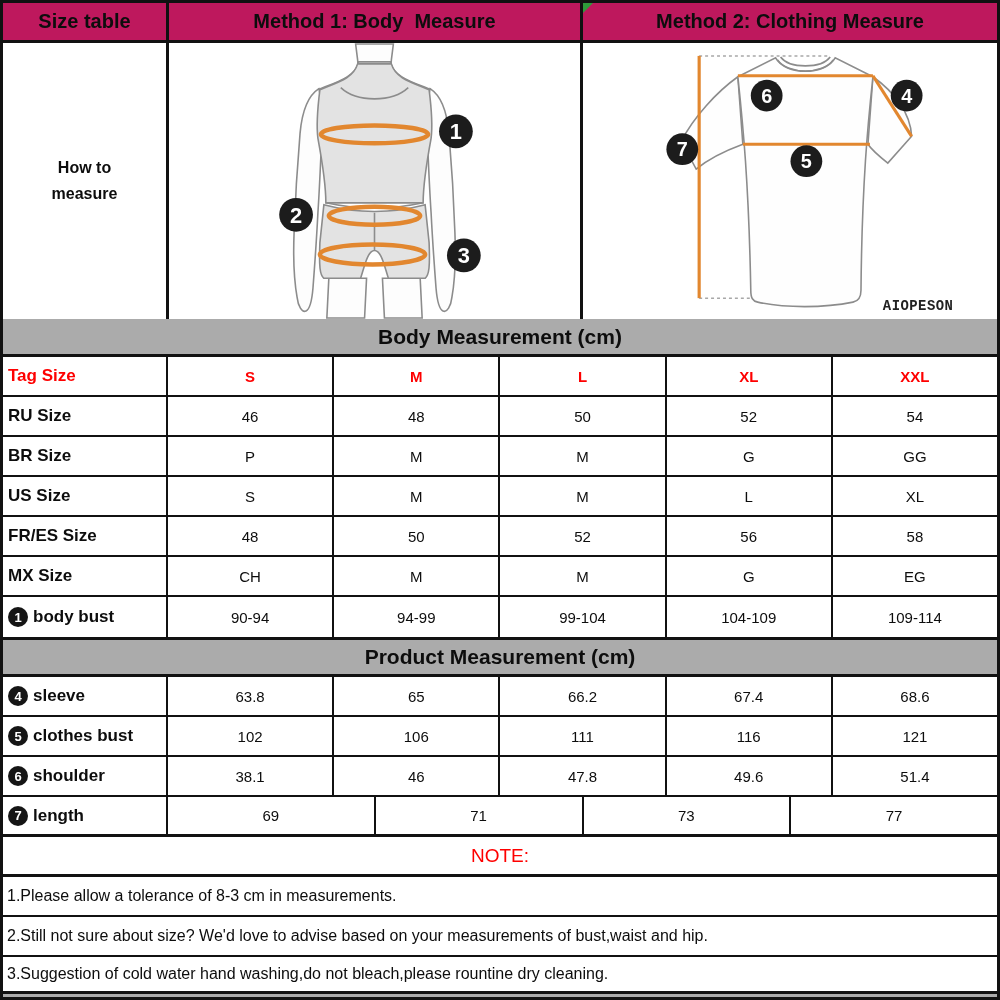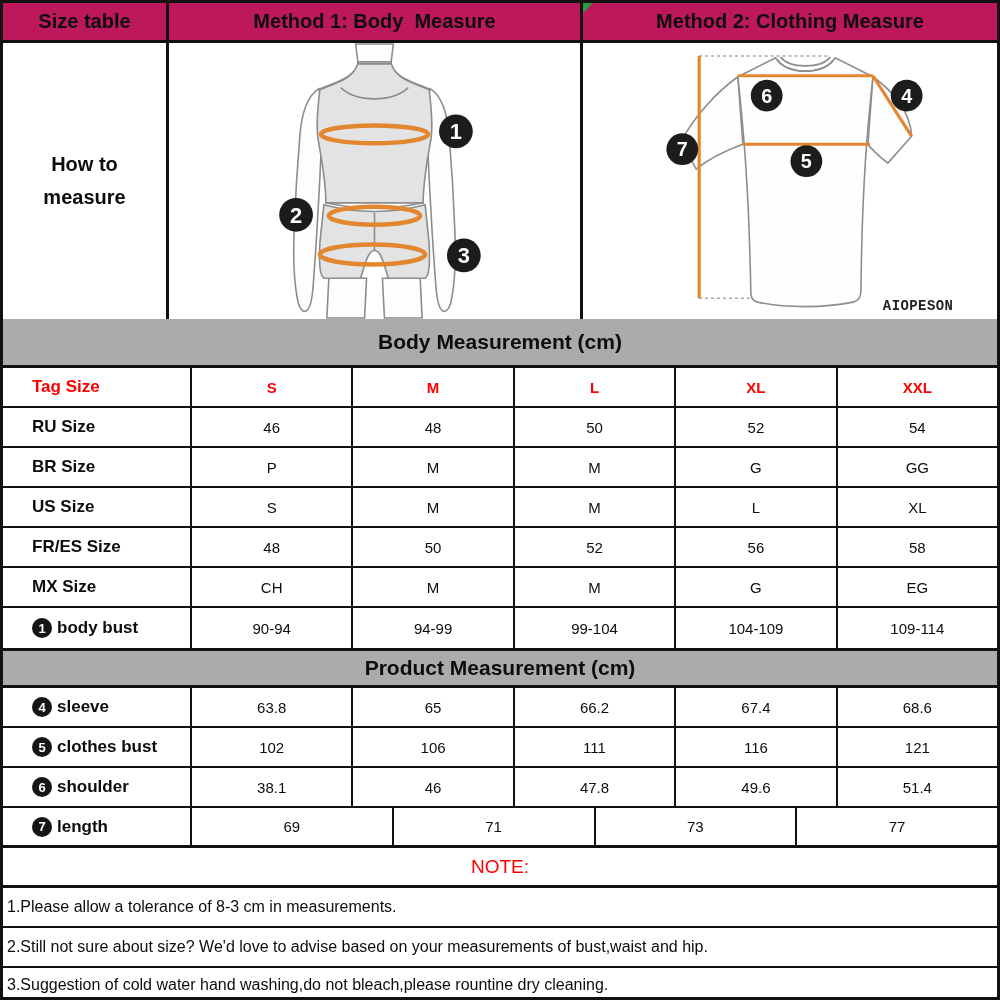--- a/index.html
+++ b/index.html
@@ -14,35 +14,35 @@
     font-weight:bold; font-size:20px; white-space:pre; position:relative; }
   .hdr-c1 { width:163px; }
   .hdr-c2 { width:414px; border-left:3px solid #111; }
   .hdr-c3 { flex:1; border-left:3px solid #111; }
   .green-corner { position:absolute; top:0; left:0; width:0; height:0;
     border-top:10px solid #2e9b3a; border-right:10px solid transparent; }
 
   
   .illus-row { height:276px; display:flex; background:#fff; flex:none; }
   .howto { width:163px; display:flex; flex-direction:column; align-items:center;
-    justify-content:center; font-weight:bold; font-size:20px; line-height:1.65; }
+    justify-content:center; font-weight:bold; font-size:16px; line-height:1.65; }
   .illus { position:relative; }
   .illus-1 { width:414px; border-left:3px solid #111; }
   .illus-2 { flex:1; border-left:3px solid #111; }
   .illus svg { display:block; width:100%; height:100%; }
 
   
   .band { background:#ababab; border-top:3px solid #111; border-bottom:3px solid #111;
     display:flex; align-items:center; justify-content:center;
     font-weight:bold; font-size:21px; flex:none; }
-  .band-1 { height:49px; border-top:none; }
+  .band-1 { height:38px; border-top:none; }
   .band-2 { height:40px; }
 
   
-  .trow { height:40px; display:flex; flex:none; border-bottom:2px solid #111; background:#fff;padding-left:24px; }
+  .trow { height:40px; display:flex; flex:none; border-bottom:2px solid #111; background:#fff; }
   .trow.no-bb { border-bottom:none; }
   .tlabel { width:163px; display:flex; align-items:center; padding-left:5px;
     font-weight:bold; font-size:17px; }
   .tcell { flex:1; border-left:2px solid #111; display:flex; align-items:center;
     justify-content:center; font-size:15px; }
   .tag-row .tlabel, .tag-row .tcell { color:#fe0000; font-weight:bold; }
   .mk { display:inline-flex; width:20px; height:20px; border-radius:50%; background:#151515;
     color:#fff; font-size:13px; font-weight:bold; align-items:center; justify-content:center;
     margin-right:5px; flex:none; }
 

